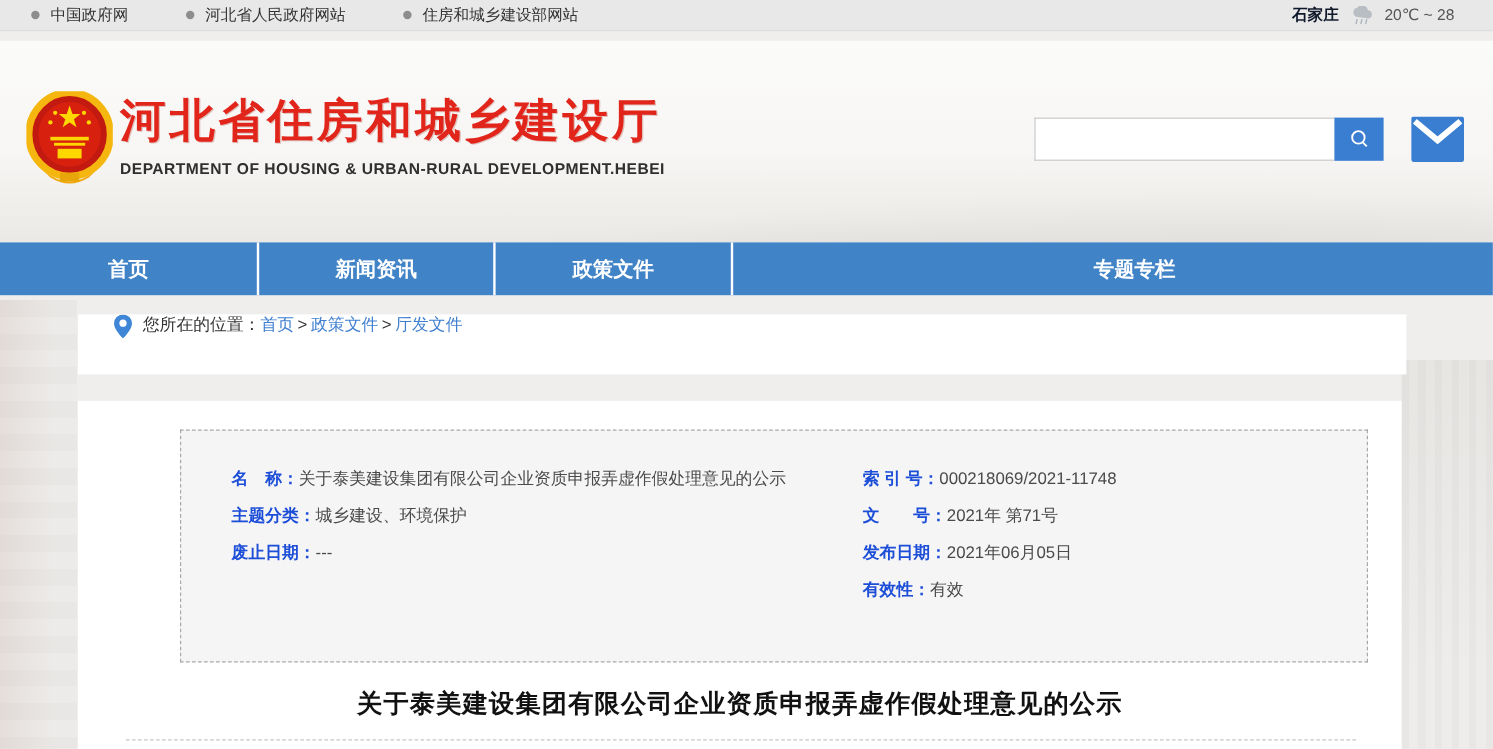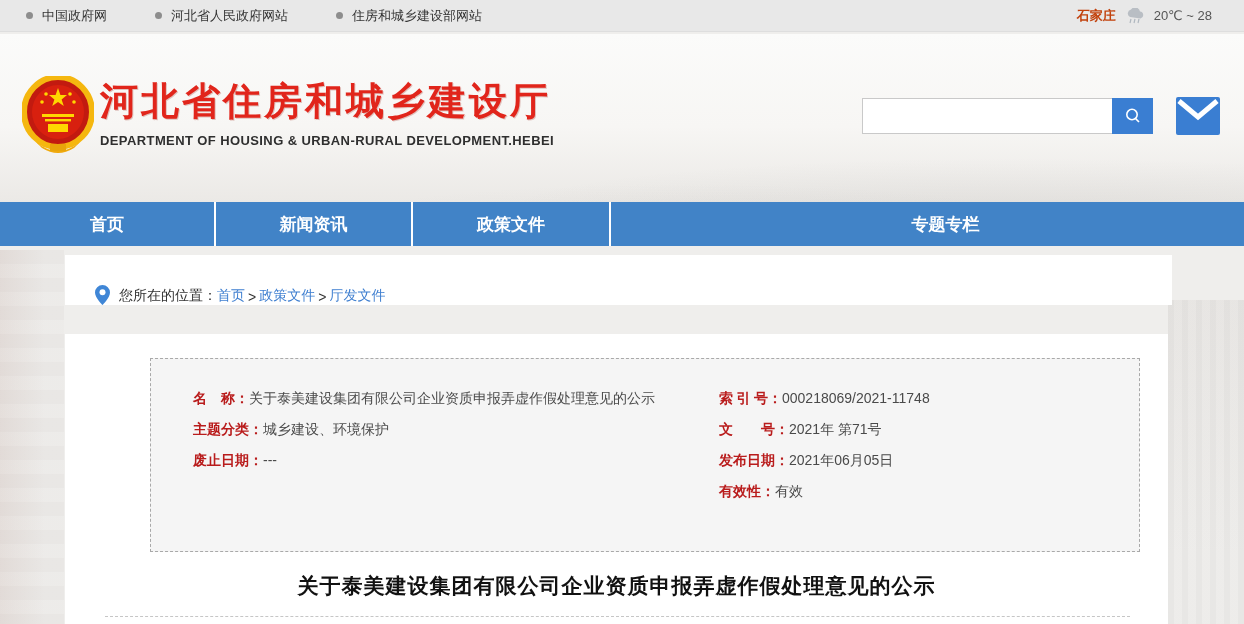--- a/index.html
+++ b/index.html
@@ -3,30 +3,30 @@
 <meta charset="utf-8">
 <style>
   html,body{margin:0;padding:0;}
   body{
     width:1244px;height:624px;position:relative;overflow:hidden;
     background:#efeeec;
     font-family:"Liberation Sans","DejaVu Sans",sans-serif;
   }
   
   .topbar{
-    position:absolute;left:0;top:0;width:100%;height:32px;box-sizing:border-box;
+    position:absolute;left:0;top:0;width:100%;height:26px;box-sizing:border-box;
     background:#e8e8e8;border-bottom:1px solid #dedede;
     display:flex;align-items:center;justify-content:space-between;padding:0 26px;
     font-size:13px;color:#333;
   }
   .toplinks{display:flex;gap:48px;}
   .toplink{display:flex;align-items:center;gap:9px;cursor:pointer;color:#333;}
   .dot{width:7px;height:7px;border-radius:50%;background:#8d8d8d;flex:0 0 auto;}
   .weather{display:flex;align-items:center;gap:9px;color:#555;padding-right:6px;}
-  .weather .city{color:#c2410c;font-weight:bold;}
+  .weather .city{color:#0f172a;font-weight:bold;}
   
   .header{
     position:absolute;left:0;top:34px;width:100%;height:168px;
     background:linear-gradient(180deg,#fbfbfa 0%,#f7f6f4 55%,#ebe9e6 100%);
   }
   .header::after{
     content:"";position:absolute;inset:0;pointer-events:none;
     background:radial-gradient(ellipse 60% 45% at 82% 105%,rgba(90,90,90,0.07),transparent 70%),
                radial-gradient(ellipse 40% 30% at 55% 110%,rgba(120,120,120,0.05),transparent 70%);
   }
@@ -45,38 +45,38 @@
   .mail-btn{position:absolute;left:1176px;top:63px;width:44px;height:38px;cursor:pointer;}
   
   .nav{position:absolute;left:0;top:202px;width:100%;height:44px;background:#4183c7;display:flex;}
   .nav-item{
     display:flex;align-items:center;justify-content:center;box-sizing:border-box;
     color:#fff;font-size:17px;font-weight:bold;cursor:pointer;border-right:2px solid #fff;
   }
   .nav-item:last-child{border-right:none;flex:1;margin-left:36px;}
   
   .crumbbar{
-    position:absolute;left:65px;top:255px;width:1107px;height:50px;background:#fff;
-    display:flex;align-items:flex-end;padding-left:30px;box-sizing:border-box;
+    position:absolute;left:65px;top:262px;width:1107px;height:50px;background:#fff;
+    display:flex;align-items:flex-start;padding-left:30px;box-sizing:border-box;
     font-size:14px;color:#333;
   }
   .crumbbar .pin{margin-right:9px;flex:0 0 auto;}
   .crumb-link{color:#3f7fd0;cursor:pointer;}
   .crumb-sep{color:#333;margin:0 3px;}
   
   .main{position:absolute;left:65px;top:334px;width:1103px;height:290px;background:#fff;}
   .metabox{
     position:absolute;left:85px;top:24px;width:990px;height:194px;box-sizing:border-box;
     background:#f5f5f5;border:1px dashed #a9a9a9;
   }
   .meta-col{position:absolute;top:24px;}
   .meta-col.left{left:42px;}
   .meta-col.right{left:568px;}
   .meta-row{height:31px;line-height:31px;font-size:14px;color:#4a4a4a;white-space:nowrap;}
-  .meta-label{font-weight:bold;color:#b91c1c;font-family:Liberation Serif, serif;}
+  .meta-label{font-weight:bold;color:#1d4ed8;}
   .doc-title{
     position:absolute;left:0;top:238px;width:100%;margin:0;text-align:center;
     font-size:21px;font-weight:bold;color:#111;letter-spacing:1px;
   }
   .dashline{position:absolute;left:40px;top:282px;width:1025px;border-top:1px dashed #c6c6c6;}
   
   .bg-art-left{
     position:absolute;left:0;top:250px;width:64px;height:374px;pointer-events:none;
     background:
       linear-gradient(90deg,rgba(160,110,95,0.10),rgba(160,110,95,0) 70%),

